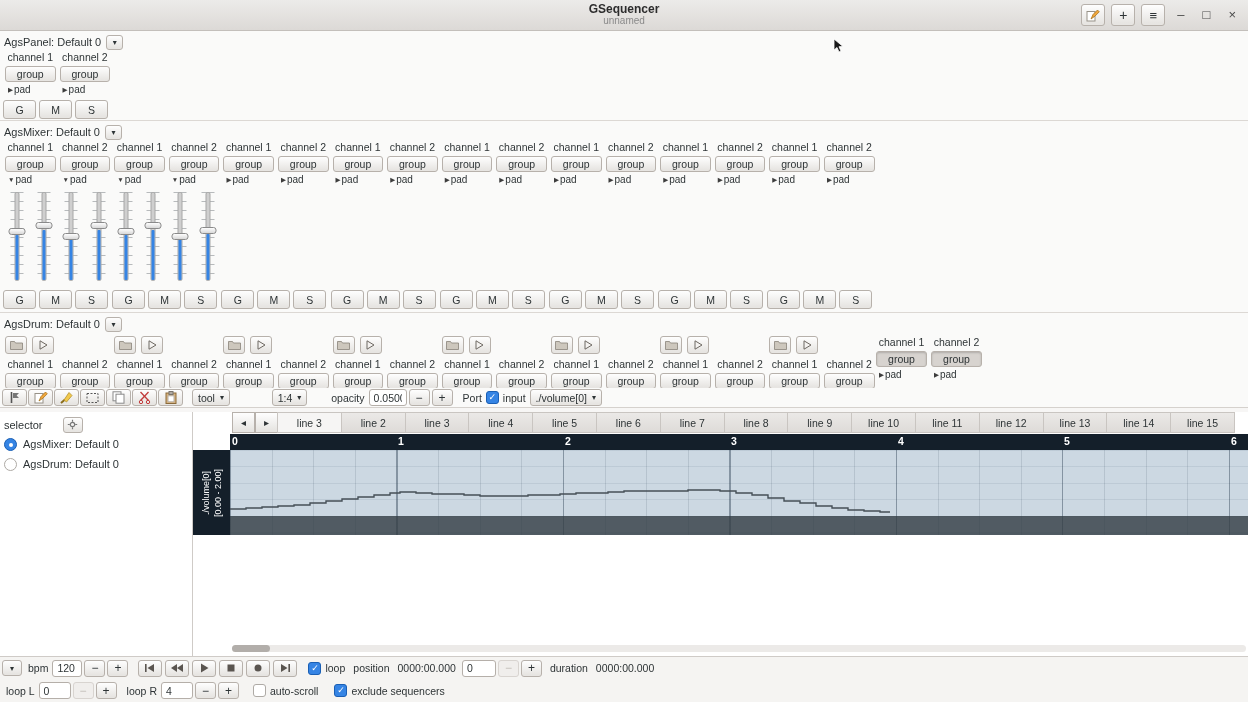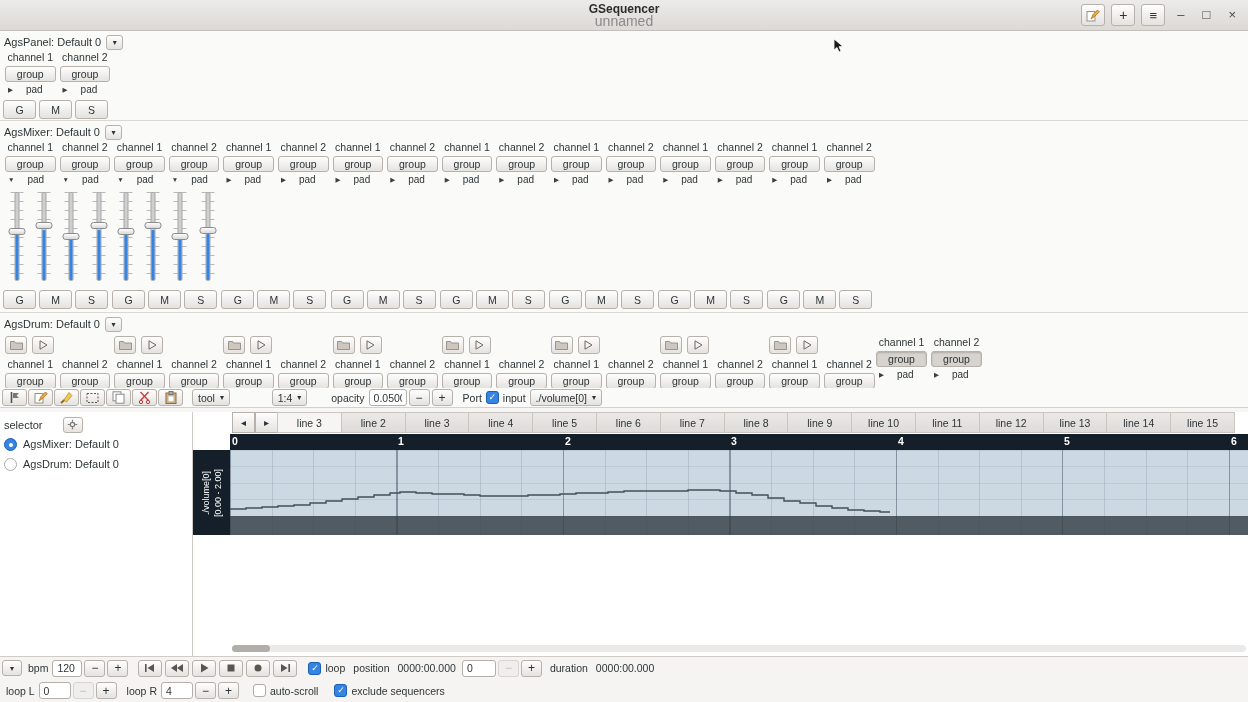--- a/index.html
+++ b/index.html
@@ -6,41 +6,41 @@
   .window{position:relative;width:1248px;height:702px;background:#f7f6f5;
     font-family:"Liberation Sans","DejaVu Sans",sans-serif;font-size:11px;color:#2e3436;
     overflow:hidden;box-sizing:border-box;}
   *{box-sizing:border-box;}
 
   
   .titlebar{position:absolute;top:0;left:0;right:0;height:31px;
     background:linear-gradient(#ecebe9,#dcd9d6);border-bottom:1px solid #c3bfbb;}
   .title-box{position:absolute;left:50%;top:3px;transform:translateX(-50%);text-align:center;}
   .title{font-size:12px;font-weight:700;color:#2d2d2d;line-height:13px;}
-  .subtitle{font-size:14px;color:#8a8a8a;line-height:10px;}
+  .subtitle{font-size:10px;color:#8a8a8a;line-height:10px;}
   .tb-actions{position:absolute;right:6px;top:4px;display:flex;align-items:center;gap:6px;}
   .btn{display:inline-flex;align-items:center;justify-content:center;
     background:linear-gradient(to bottom,#fefefe,#e7e5e2 90%);
     border:1px solid #b7b1ab;border-radius:3px;color:#2e3436;font:inherit;padding:0;cursor:default;}
   .btn.pressed{background:#d7d3cf;box-shadow:inset 0 1px 2px rgba(0,0,0,.18);}
   .tb-btn{width:24px;height:22px;}
   .winctl{font-size:13px;color:#4a4a4a;margin:0 6px;line-height:22px;}
 
   
   .machine{position:absolute;left:0;right:0;background:#fafaf9;border-bottom:1px solid #dcd8d4;}
   #machine-panel{top:31px;height:90px;}
   #machine-mixer{top:121px;height:192px;}
   #machine-drum{top:313px;height:79px;}
   .machine-head{height:20px;display:flex;align-items:center;gap:5px;padding:2px 0 0 4px;}
   .combo-sm{width:17px;height:15px;font-size:8px;}
   .ch-row{display:flex;padding-left:3px;}
   .ch-cell{width:54.6px;display:flex;flex-direction:column;}
   .ch-label{height:14px;text-align:center;font-size:10.5px;white-space:nowrap;overflow:hidden;}
   .group-btn{height:16px;margin:1px 2px;font-size:10.5px;}
-  .pad-exp{height:13px;display:flex;align-items:center;gap:13px;padding-left:5px;font-size:10px;}
+  .pad-exp{height:13px;display:flex;align-items:center;gap:1px;padding-left:5px;font-size:10px;}
   .exp-arrow{font-size:6.5px;color:#3d3d3d;}
   .gms-row{display:flex;gap:3px;padding-left:3px;margin-top:4px;}
   .gms{width:33px;height:19px;font-size:10.5px;}
   .gms-strip{display:flex;margin-top:3px;}
   .gms-strip .gms-row{width:109.2px;margin-top:0;}
 
   
   .slider-row{display:flex;height:101px;padding:3px 0 0 3px;}
   .vslider{width:27.3px;position:relative;}
   .ticks{position:absolute;left:50%;transform:translateX(-50%);top:3px;bottom:6px;width:13px;

